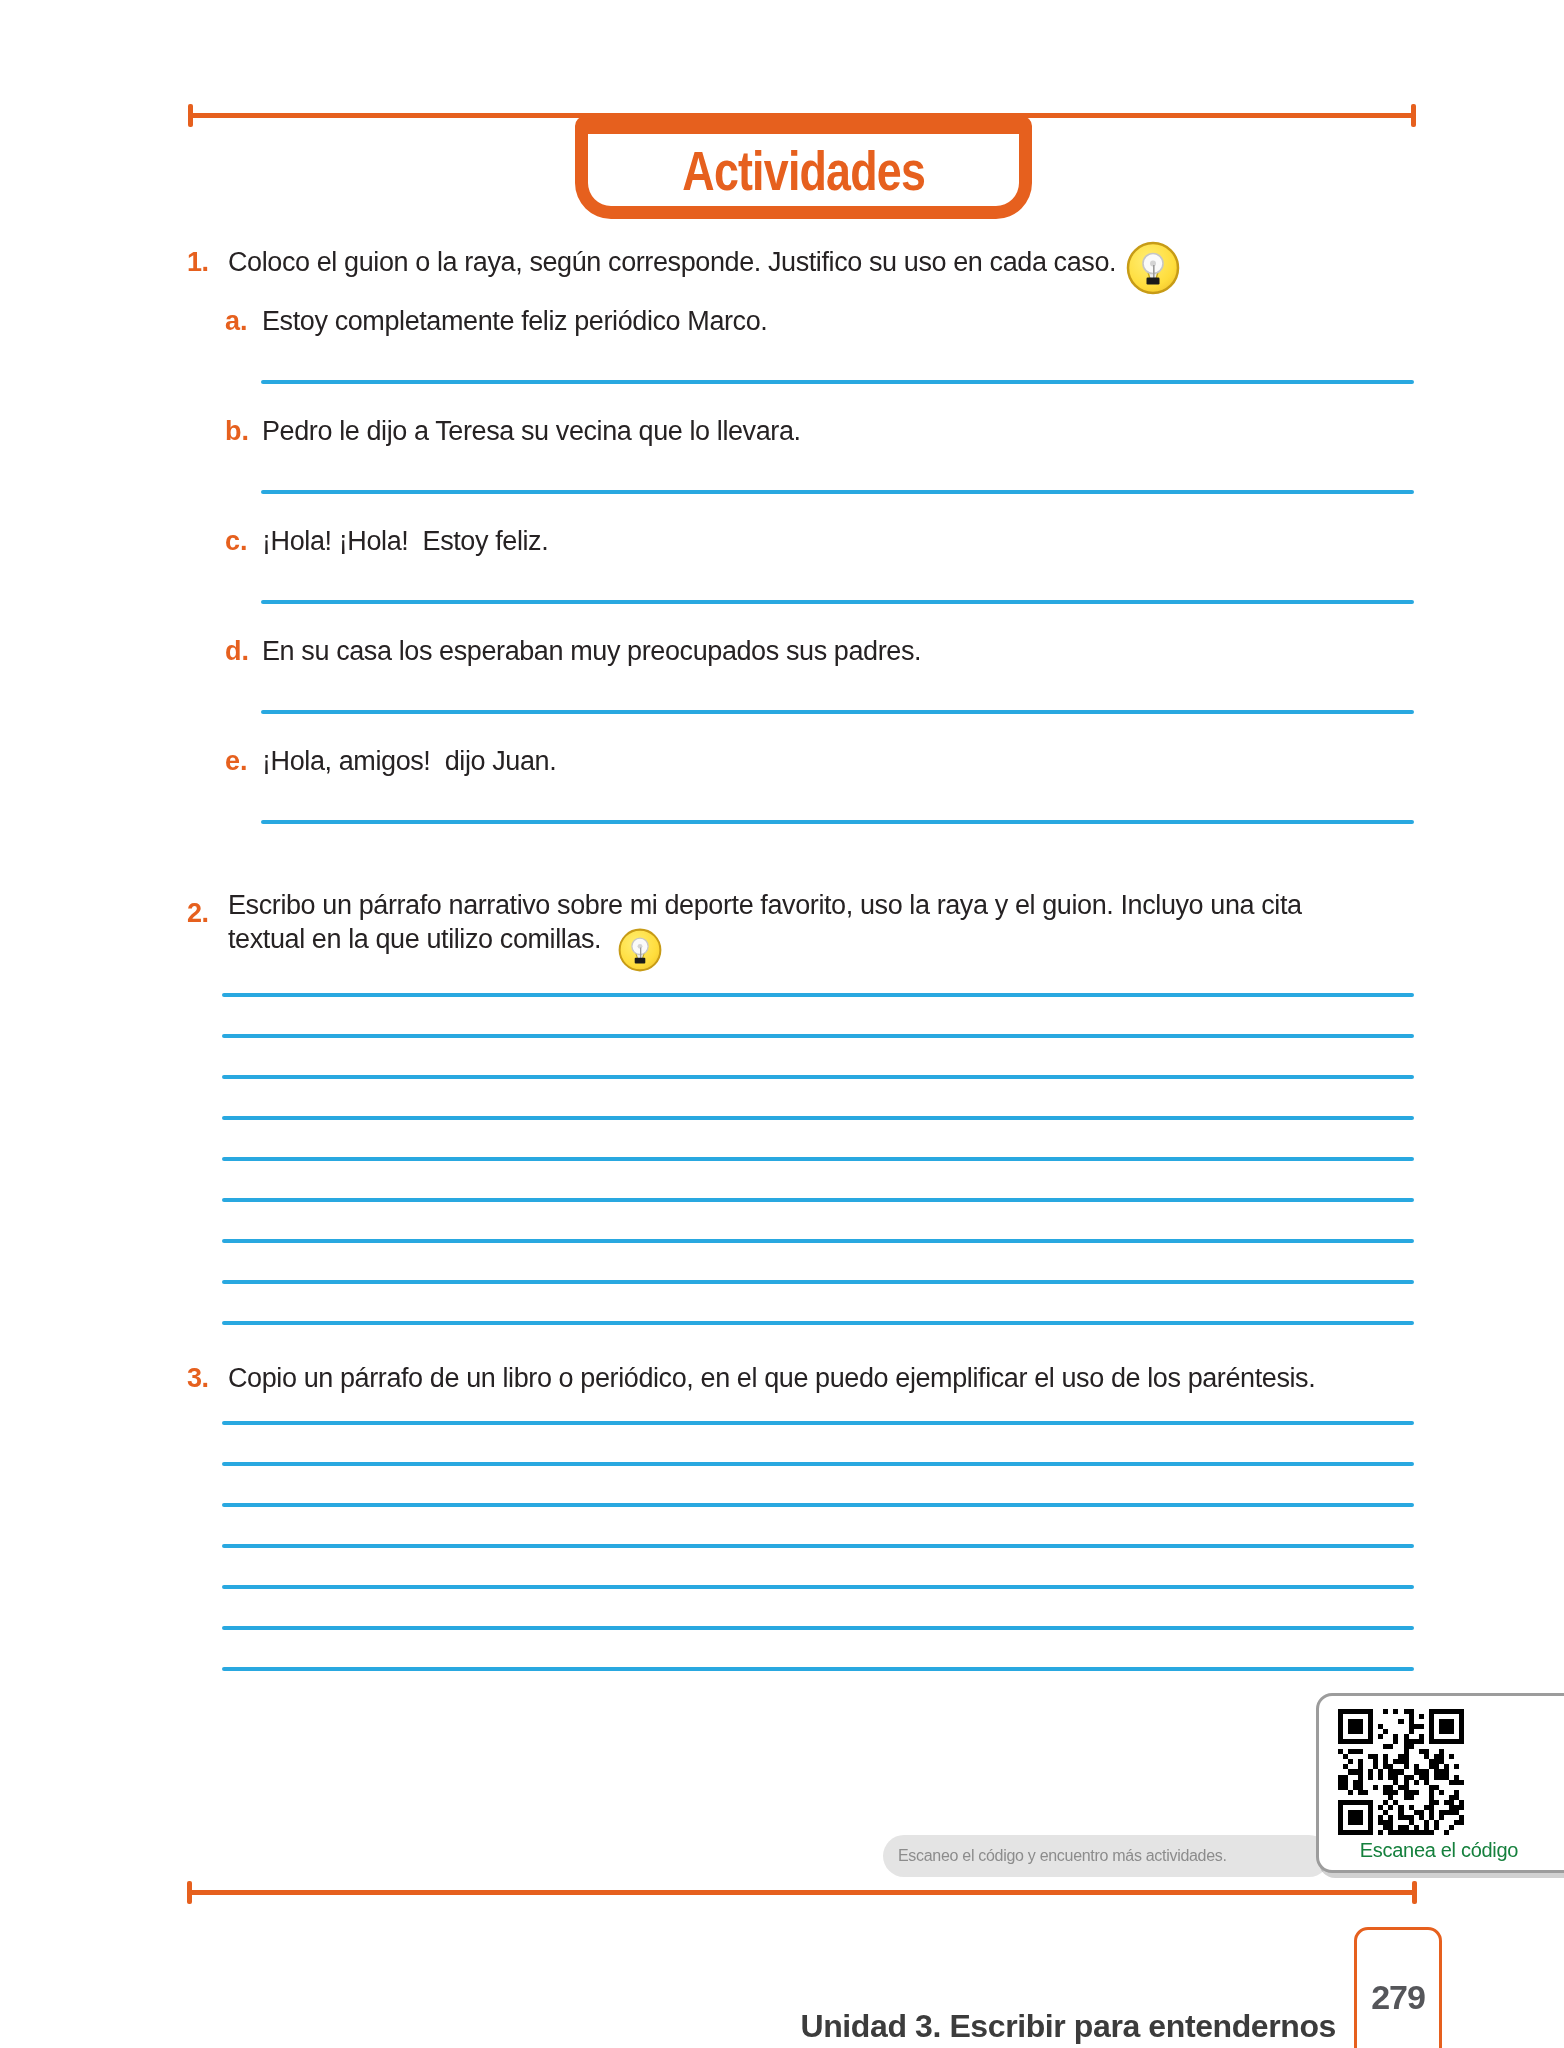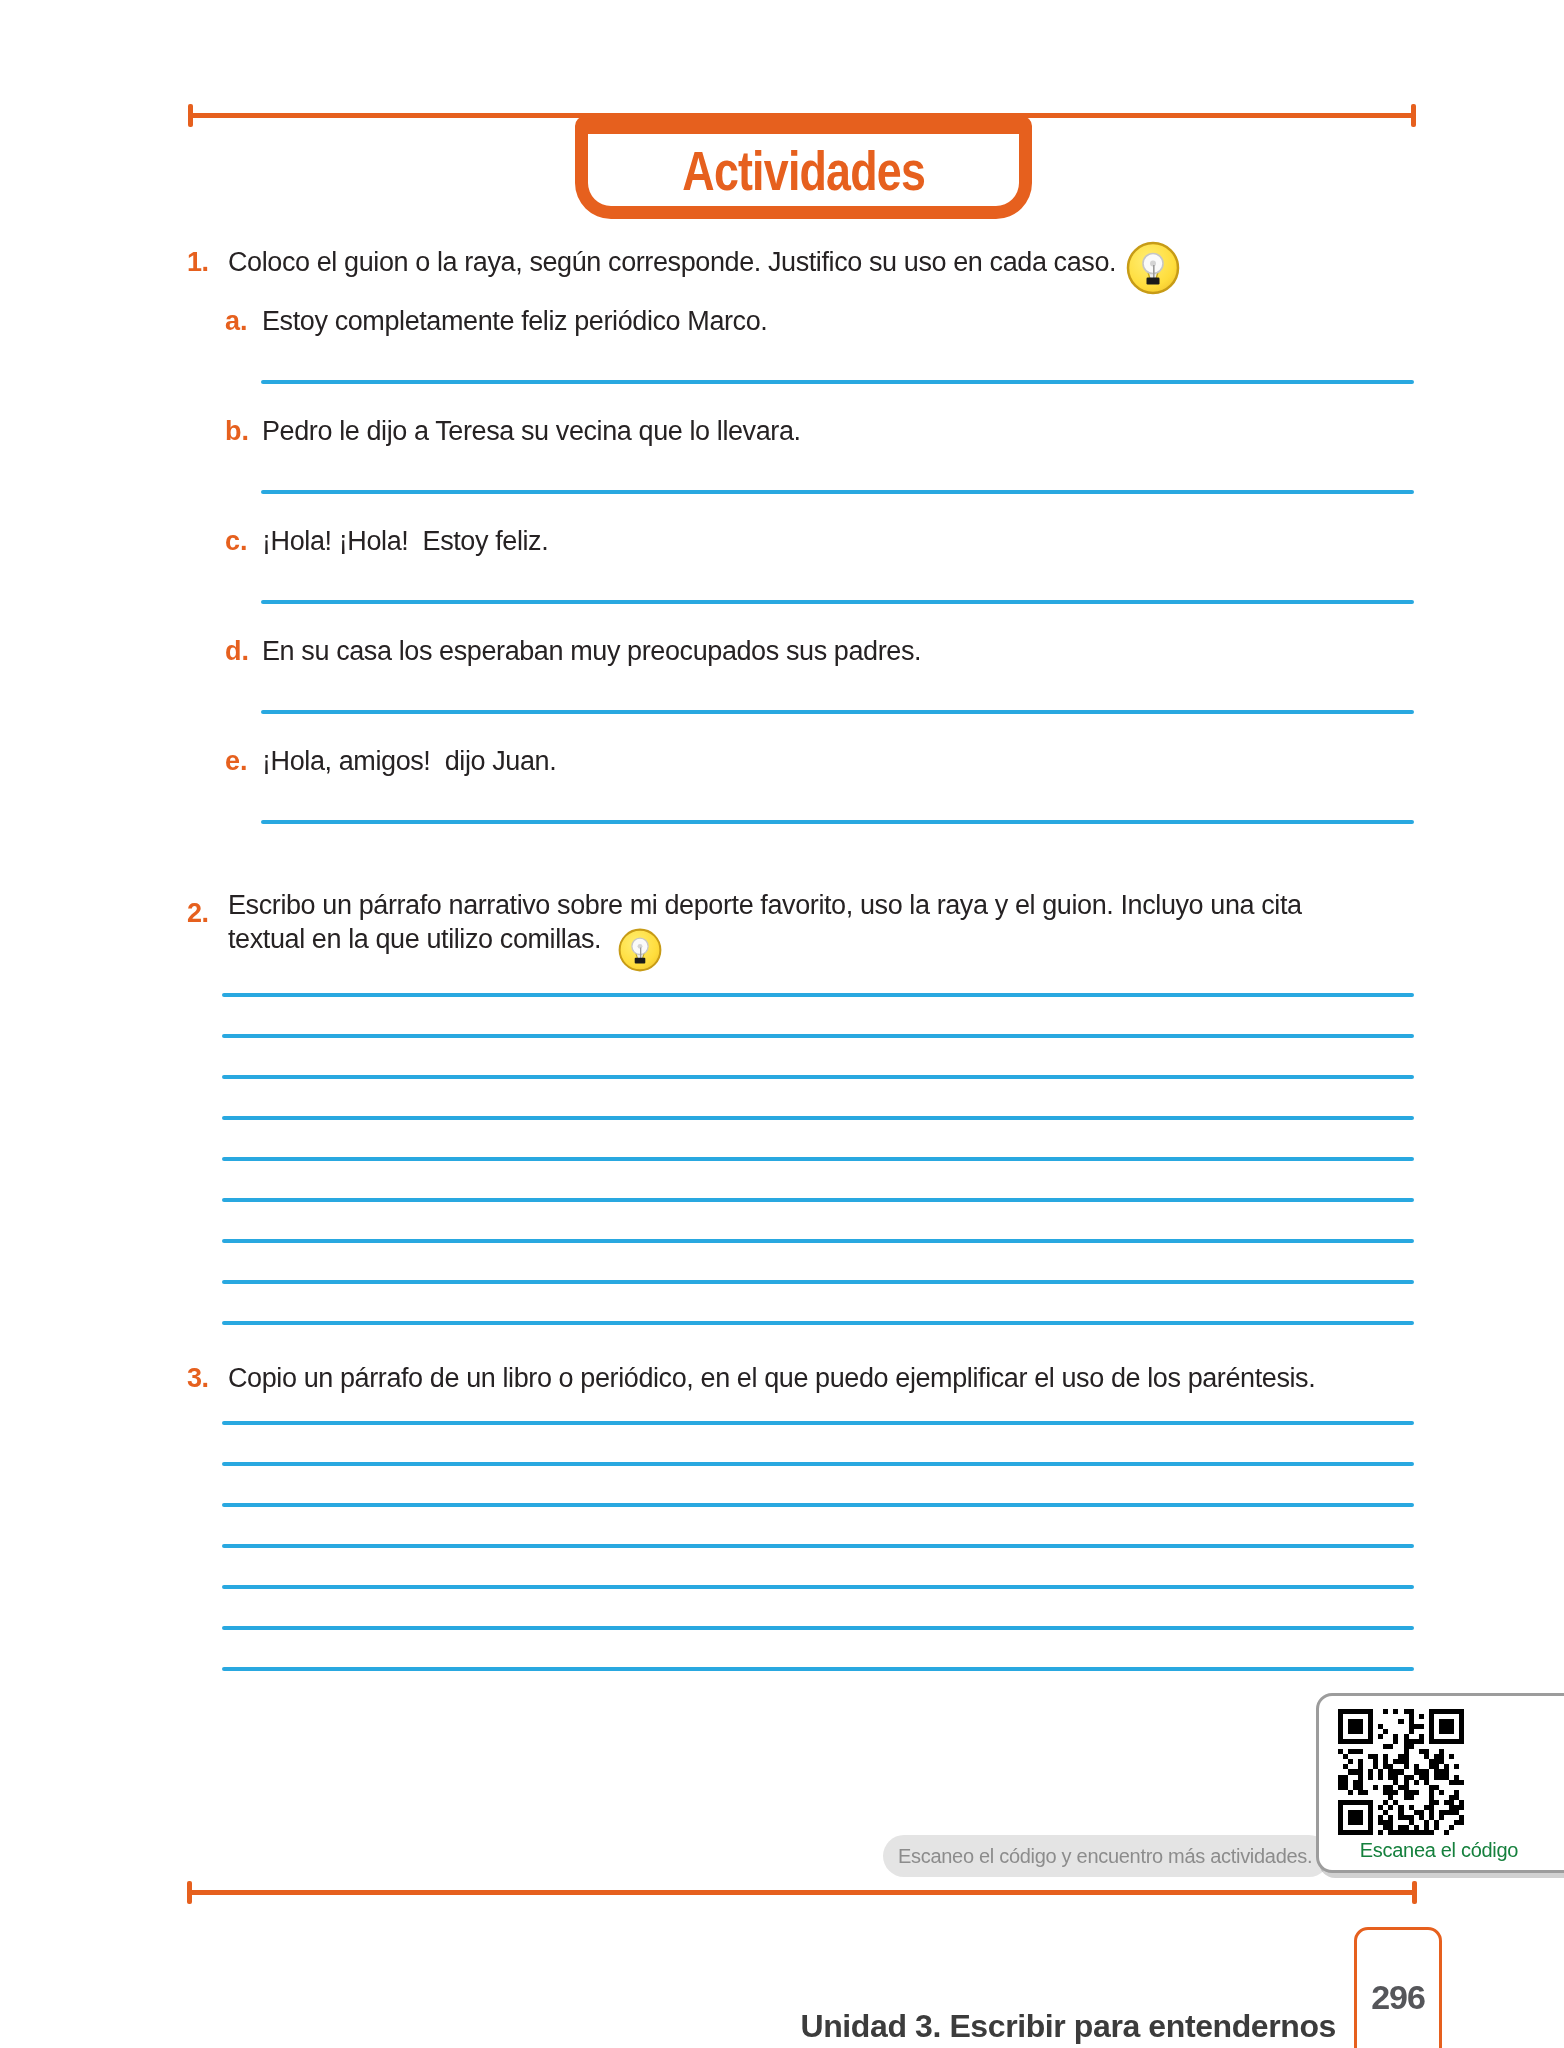--- a/index.html
+++ b/index.html
@@ -34,21 +34,21 @@
   .wlines{position:absolute;left:222px;width:1192px;}
   .wline{height:4px;background:#29A8E0;border-radius:2px;margin-bottom:37px;}
   .bulb{vertical-align:middle;}
   .bulb-inline{margin-left:10px;position:relative;top:-4px;}
   
   .scan-pill{
     position:absolute;left:883px;top:1835px;width:447px;height:42px;
     background:#E4E4E4;border-radius:21px;display:flex;align-items:center;
     padding-left:15px;box-sizing:border-box;
   }
-  .scan-pill-text{color:#8C8C8C;font-size:20px;letter-spacing:-0.3px;white-space:nowrap;}
+  .scan-pill-text{color:#8C8C8C;font-size:16px;letter-spacing:-0.3px;white-space:nowrap;}
   .qr-card{
     position:absolute;left:1316px;top:1693px;width:272px;height:180px;
     background:#ffffff;border:3px solid #9C9C9C;border-radius:16px;box-sizing:border-box;
     box-shadow:3px 5px 0 rgba(0,0,0,0.18);
   }
   .qr-svg{position:absolute;left:16px;top:13px;}
   .qr-label{position:absolute;left:10px;top:143px;width:220px;text-align:center;
     color:#15803d;font-size:20px;letter-spacing:-0.3px;white-space:nowrap;}
   
   .footer-unit{position:absolute;right:228px;top:2008px;font-size:32px;font-weight:bold;
@@ -387,16 +387,16 @@
       </svg>
     <div class="qr-label">Escanea el código</div>
   </div>
 
   <div class="rule" style="left:189px;top:1890px;width:1227px;"></div>
   <div class="rule-tick" style="left:187px;top:1881px;"></div>
   <div class="rule-tick" style="left:1412px;top:1881px;"></div>
 
   <div class="footer-unit">Unidad 3. Escribir para entendernos</div>
   <div class="page-box">
-    <span class="page-num">296</span>
+    <span class="page-num">279</span>
   </div>
 
 </div>
 
 </body></html>

